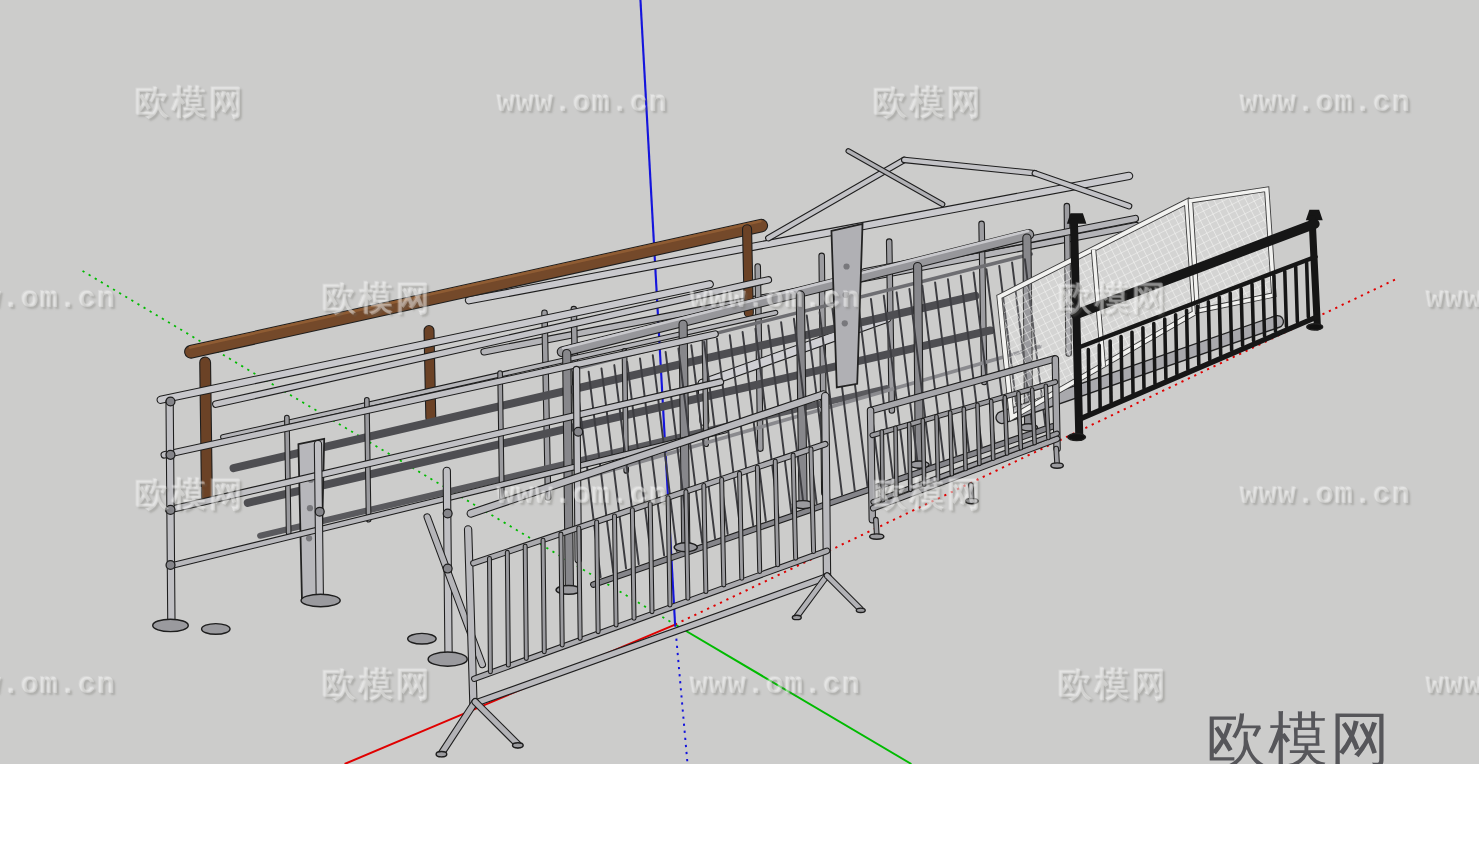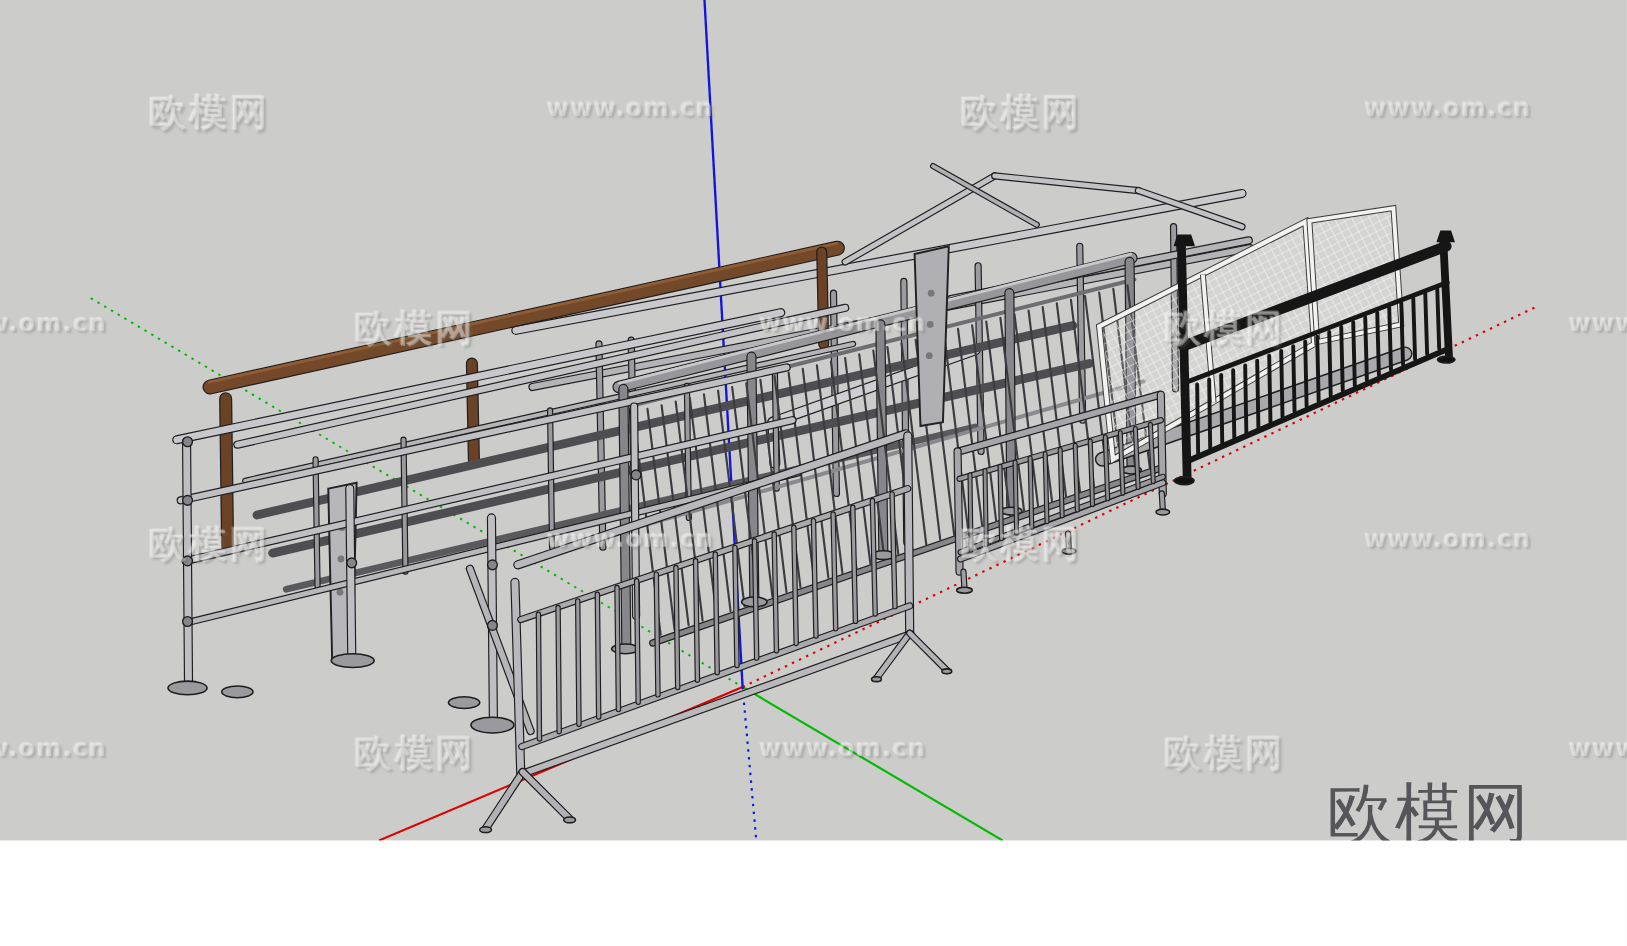--- a/index.html
+++ b/index.html
@@ -13,21 +13,21 @@
   .scene-svg{position:absolute;left:0;top:0;width:100%;height:100%;display:block;}
   .watermark-layer{position:absolute;left:0;top:0;width:100%;height:100%;pointer-events:none;}
   .wm{
     position:absolute;
     white-space:nowrap;
     color:rgba(255,255,255,0.34);
     text-shadow:2px 2px 2px rgba(105,105,100,0.30), -1px -1px 1px rgba(255,255,255,0.28);
     font-weight:bold;
   }
   .wm-cjk{font-size:34px;letter-spacing:3px;}
-  .wm-latin{font-size:22px;letter-spacing:1px;}
+  .wm-latin{font-size:30px;letter-spacing:1px;font-family:Liberation Mono, monospace;}
   .site-logo{
     position:absolute;
     left:1206px;top:700px;
     font-size:60px;
     letter-spacing:2px;
     color:#56565a;
     font-weight:400;
   }
 </style>
 </head>

